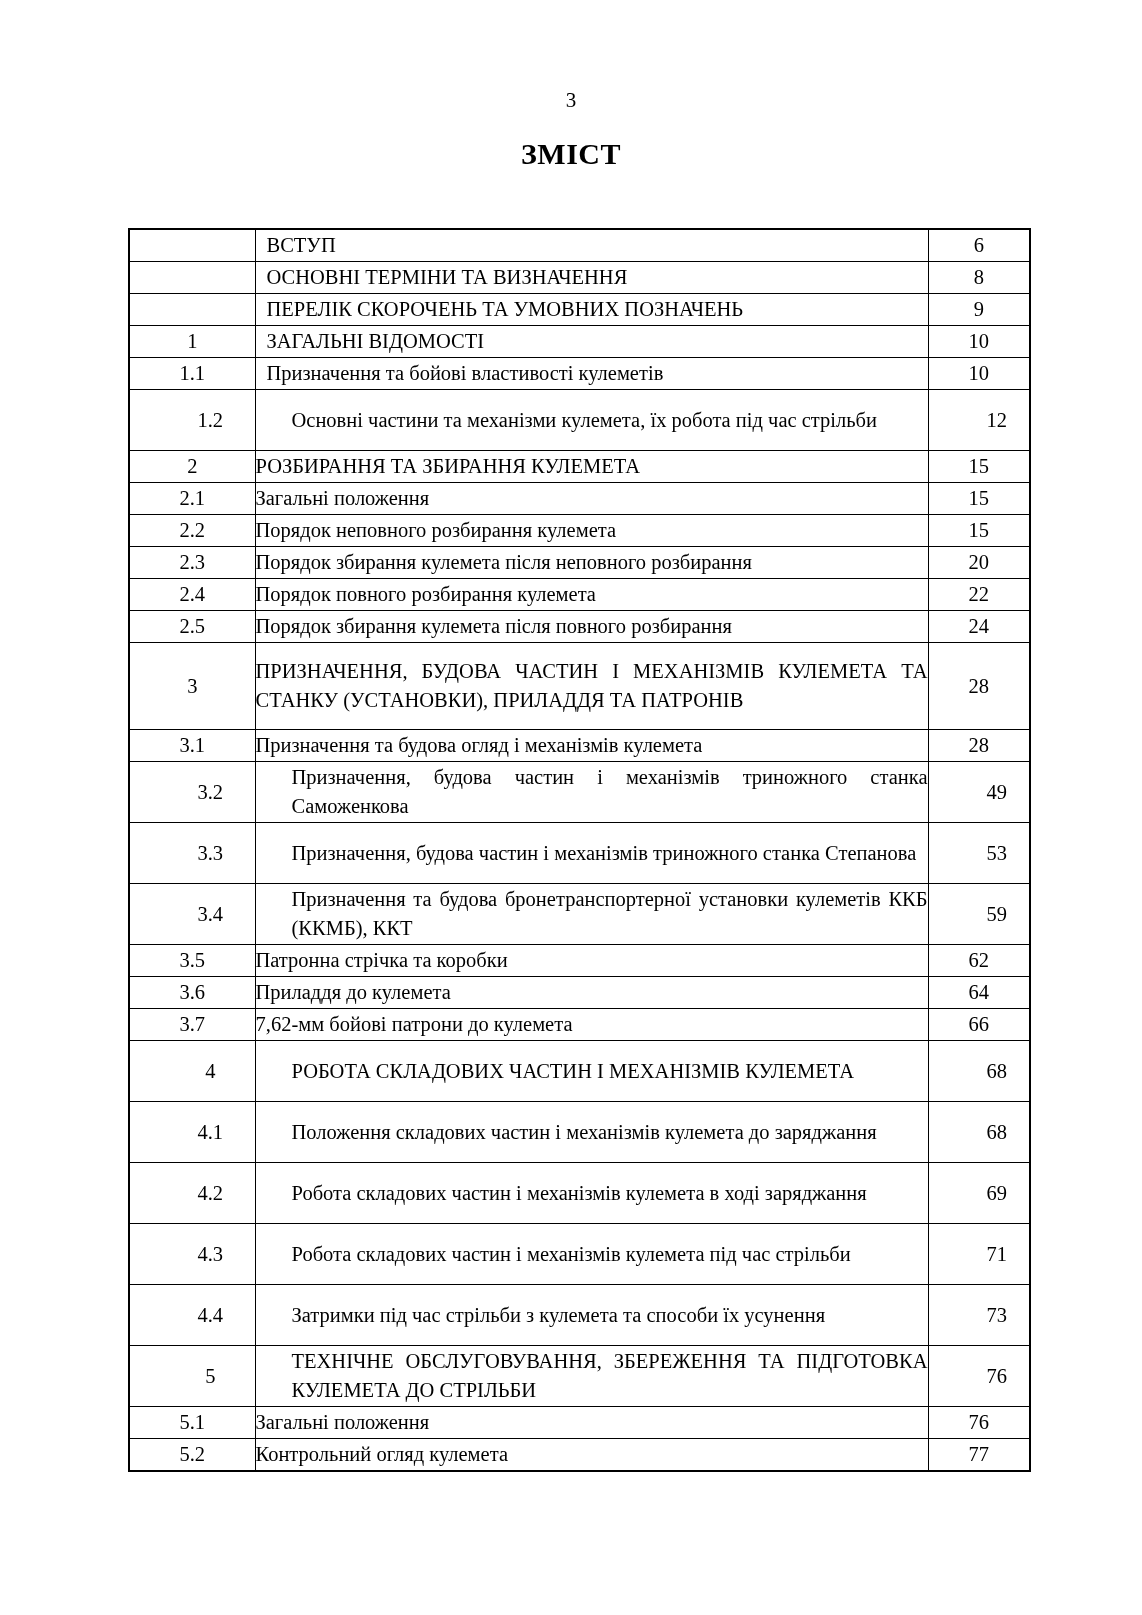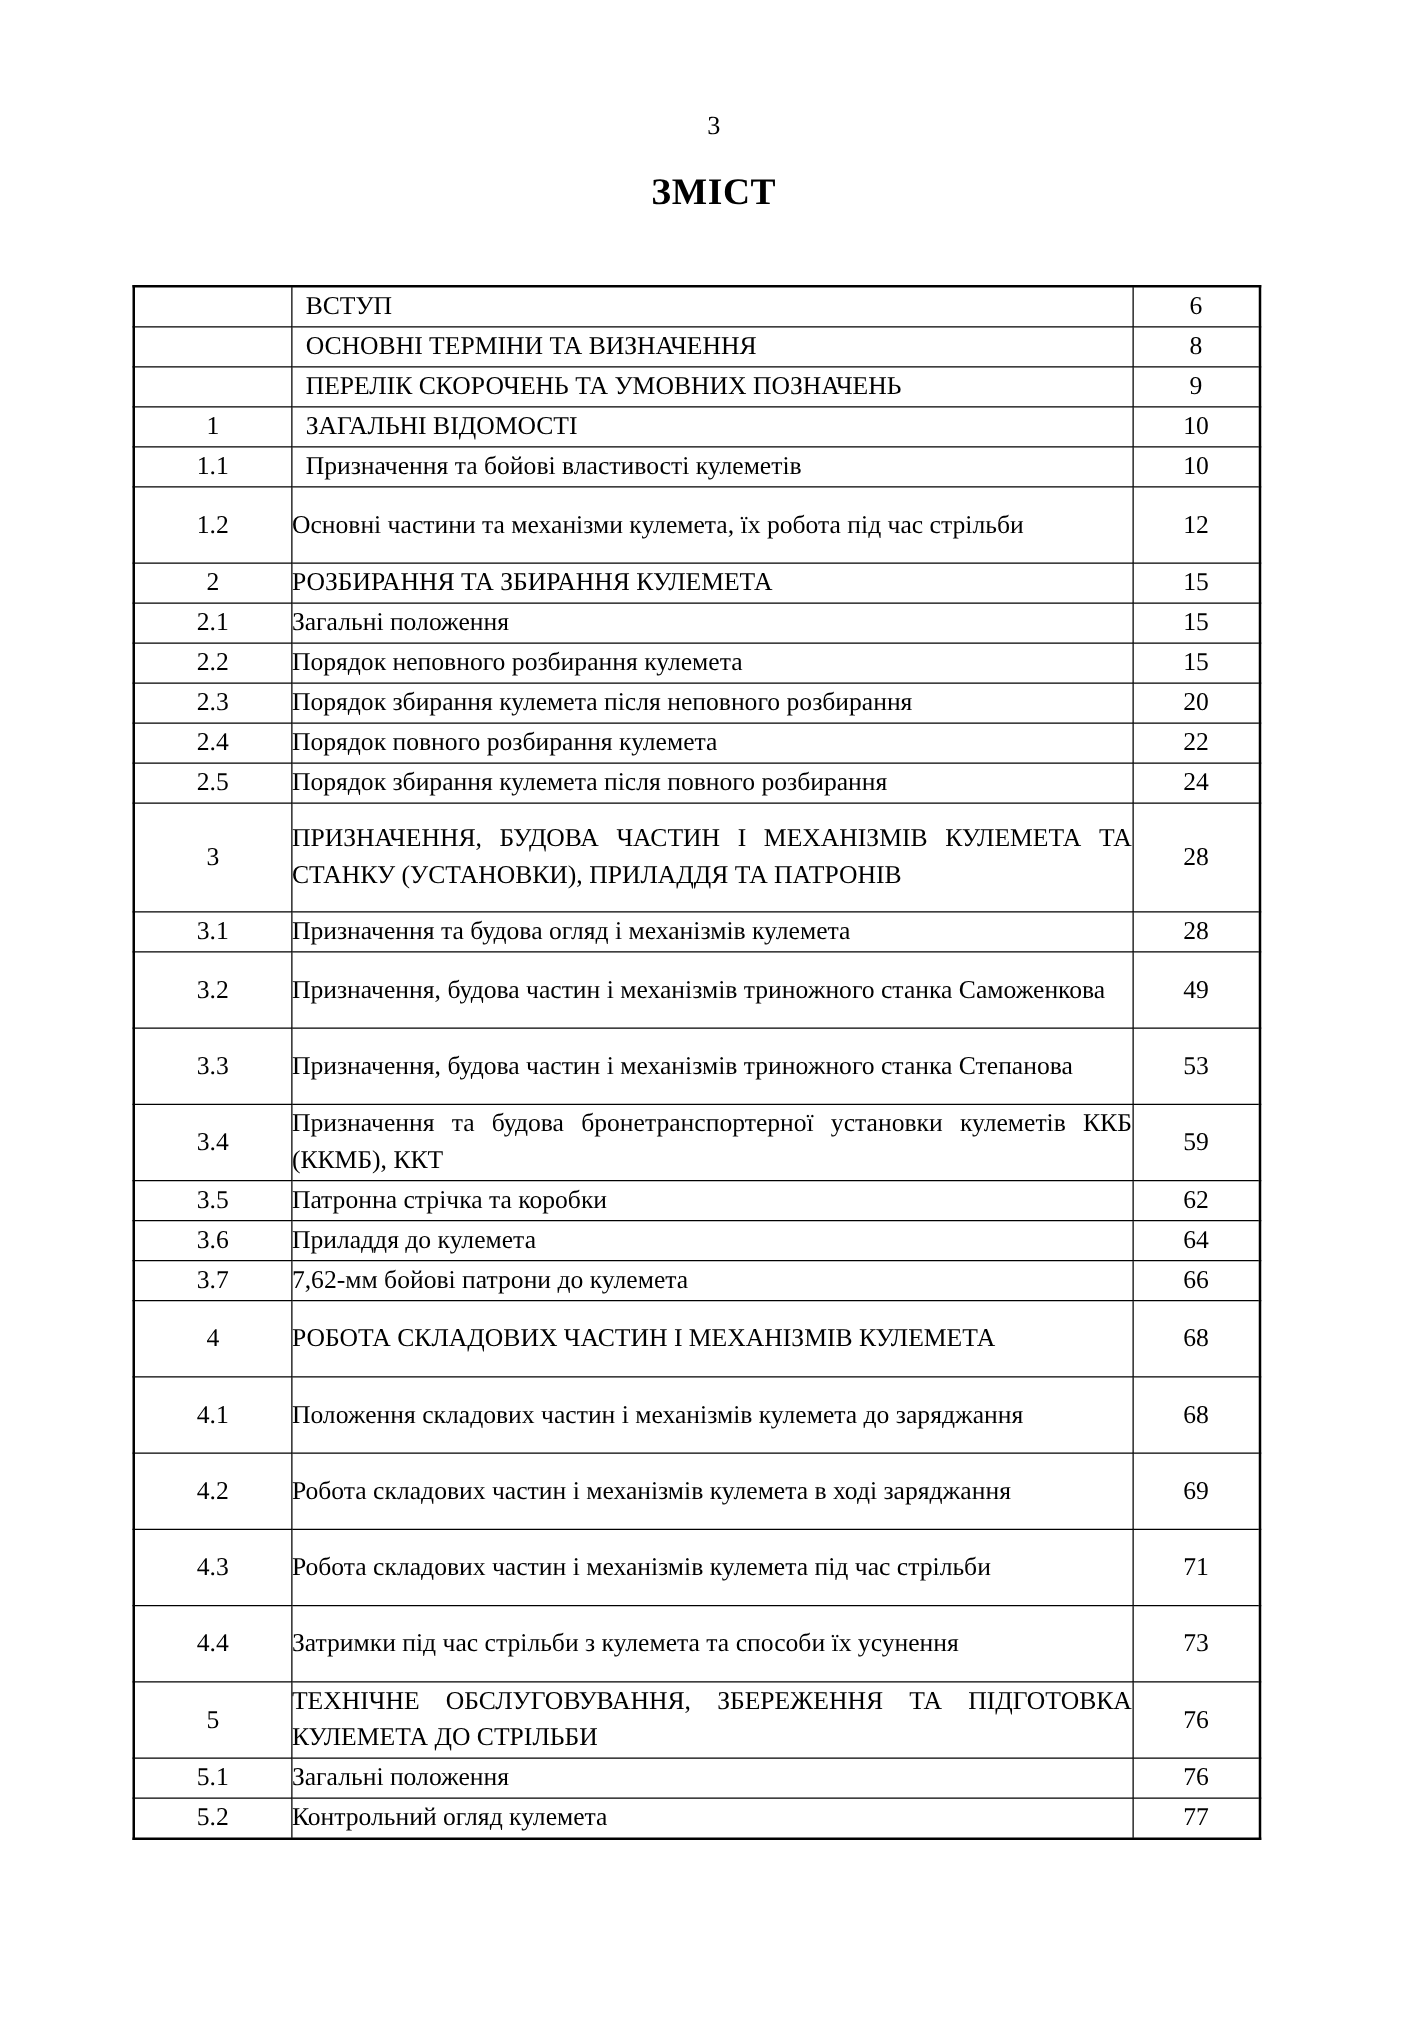--- a/index.html
+++ b/index.html
@@ -36,21 +36,21 @@
     width: 1142px;
     text-align: center;
     font-size: 30px;
     font-weight: bold;
     letter-spacing: 0.5px;
     line-height: 28px;
   }
   .toc-wrap {
     position: absolute;
     top: 228px;
-    left: 106px;
+    left: 128px;
     width: 902px;
   }
   table.toc {
     border-collapse: collapse;
     table-layout: fixed;
     width: 901px;
     border: 2px solid #000;
   }
   table.toc col.c-num   { width: 126px; }
   table.toc col.c-title { width: 673px; }
@@ -76,21 +76,21 @@
     padding-right: 9px;
     vertical-align: middle;
   }
   td.title .inner {
     display: block;
     padding-top: 1px;
     padding-bottom: 1px;
   }
   
   tr.r1 td { height: 31px; }
-  tr.r2 td { height: 60px; }
+  tr.r2 td { height: 60px; padding-left: 36px; }
   tr.r3 td { height: 86px; }
 
   
   td.title.justify .inner {
     text-align: justify;
     text-align-last: left;
   }
   
   td.title.indent .inner { padding-left: 11px; }
 </style>

